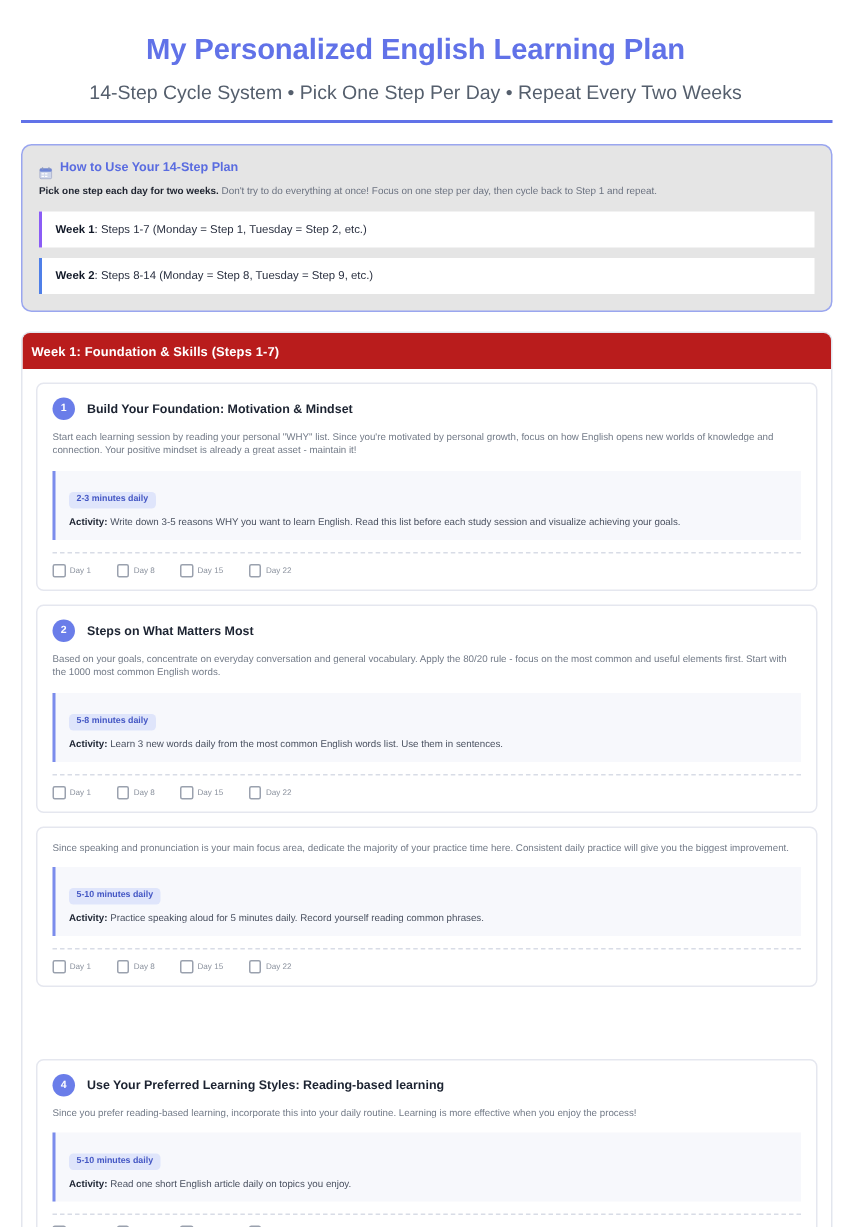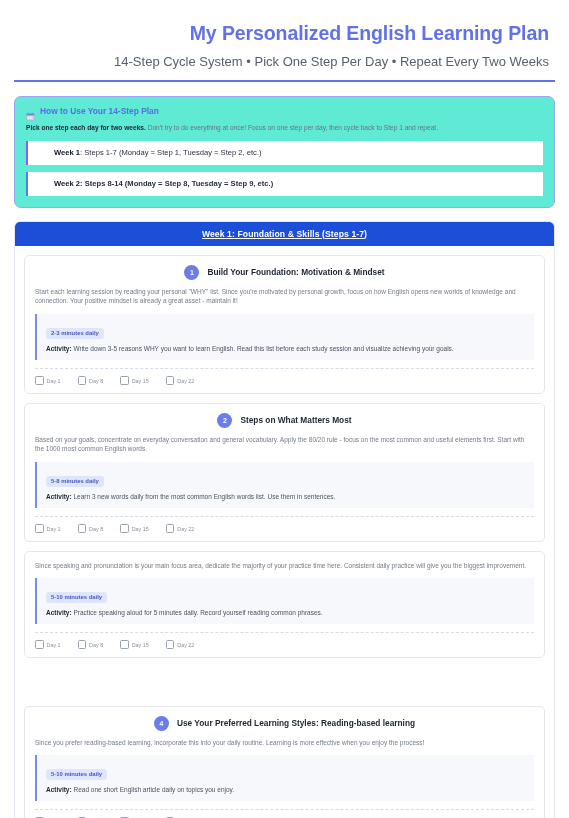--- a/index.html
+++ b/index.html
@@ -13,21 +13,21 @@
   }
   body {
     font-family: "Liberation Sans", sans-serif;
     color: #333333;
     -webkit-font-smoothing: antialiased;
   }
 
   
   .page-header {
     padding: 22px 20px 0 5px;
-    text-align: right;
+    text-align: center;
   }
   .page-title {
     margin: 0;
     font-size: 19.5px;
     font-weight: bold;
     color: #6172e8;
     letter-spacing: -0.1px;
     line-height: 1.2;
   }
   .page-subtitle {
@@ -40,21 +40,21 @@
     margin: 11px 14px 0 14px;
     height: 2px;
     background: #6172e8;
   }
 
   
   .howto-box {
     margin: 14px 14px 0 14px;
     border: 1px solid #9aa6ef;
     border-radius: 7px;
-    background: #5eead4;
+    background: #e5e5e5;
     padding: 9px 11px 11px 11px;
   }
   .howto-head {
     display: flex;
     align-items: center;
     gap: 5px;
     margin-bottom: 7px;
   }
   .howto-icon {
     width: 9px;
@@ -72,68 +72,66 @@
     font-size: 6.6px;
     line-height: 1.45;
     color: #6b7280;
     margin-bottom: 8px;
   }
   .howto-lead b { color: #1f2430; }
 
   .week-line {
     background: #ffffff;
     border-left: 2.5px solid #8b5cf6;
-    padding: 7px 26px;
+    padding: 7px 9px;
     font-size: 7.6px;
     color: #2a3040;
     margin-bottom: 7px;
     line-height: 1.3;
   }
   .week-line:last-child { margin-bottom: 0; }
-  .week-line.blue { border-left-color: #4f7fe8; font-weight: bold; }
+  .week-line.blue { border-left-color: #4f7fe8; }
   .week-line b { color: #111827; }
 
   
   .week-section {
     margin: 13px 14px 0 14px;
     border: 1px solid #e3e6ee;
     border-radius: 6px;
     overflow: hidden;
     background: #ffffff;
   }
   .week-banner {
-    background: #1d4ed8;
+    background: #b91c1c;
     color: #ffffff;
-    text-align: center;
+    text-align: left;
     font-size: 8.6px;
     font-weight: bold;
     padding: 7px 6px;
     letter-spacing: 0.1px;
-    text-decoration: underline;
   }
   .week-body {
     padding: 9px 9px 9px 9px;
   }
 
   
   .step-card {
     border: 1px solid #e5e7ef;
     border-radius: 5px;
     background: #ffffff;
     padding: 9px 10px 8px 10px;
     margin-bottom: 9px;
   }
   .step-card:last-child { margin-bottom: 0; margin-top: 48px; }
 
   .step-head {
     display: flex;
     align-items: center;
     gap: 8px;
     margin-bottom: 7px;
-    justify-content: center;
   }
   .step-num {
     width: 15px;
     height: 15px;
     border-radius: 50%;
     background: #6a7de9;
     color: #ffffff;
     font-size: 7px;
     font-weight: bold;
     display: flex;

